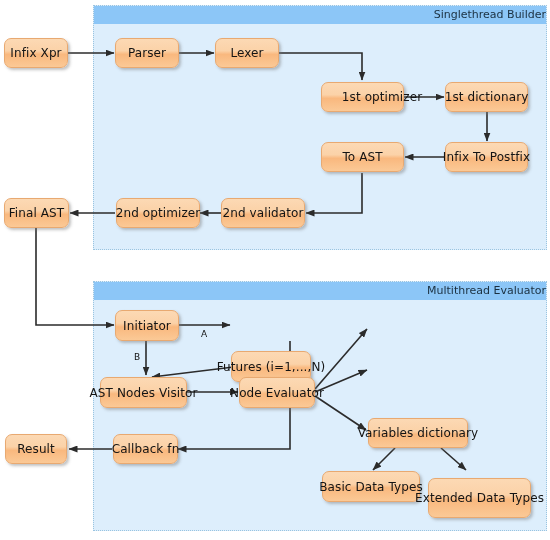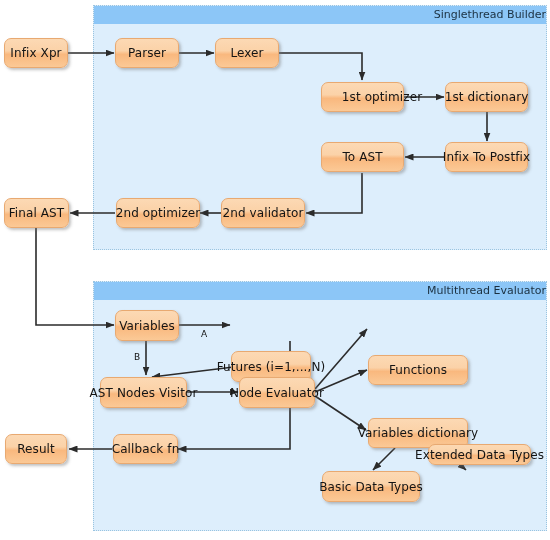--- a/index.html
+++ b/index.html
@@ -129,24 +129,23 @@
   <div class="node" style="left:115px;top:38px;width:64px;height:30px;">Parser</div>
   <div class="node" style="left:215px;top:38px;width:64px;height:30px;">Lexer</div>
   <div class="node" style="left:321px;top:82px;width:83px;height:30px;padding-left:39px;">1st optimizer</div>
   <div class="node" style="left:445px;top:82px;width:83px;height:30px;">1st dictionary</div>
   <div class="node" style="left:321px;top:142px;width:83px;height:30px;">To AST</div>
   <div class="node" style="left:445px;top:142px;width:83px;height:30px;">Infix To Postfix</div>
   <div class="node" style="left:221px;top:198px;width:84px;height:30px;">2nd validator</div>
   <div class="node" style="left:116px;top:198px;width:84px;height:30px;">2nd optimizer</div>
   <div class="node" style="left:4px;top:198px;width:65px;height:30px;">Final AST</div>
 
-  <div class="node" style="left:115px;top:310px;width:64px;height:31px;">Variables</div>
+  <div class="node" style="left:115px;top:310px;width:64px;height:31px;">Initiator</div>
   <div class="node" style="left:231px;top:310px;width:80px;height:31px;margin-top:41px;">Futures (i=1,...,N)</div>
   <div class="node" style="left:100px;top:377px;width:87px;height:31px;">AST Nodes Visitor</div>
   <div class="node" style="left:239px;top:377px;width:76px;height:31px;text-align:right;">Node Evaluator</div>
-  <div class="node" style="left:368px;top:355px;width:100px;height:30px;">Functions</div>
   <div class="node" style="left:368px;top:418px;width:100px;height:30px;border-radius:6px;">Variables dictionary</div>
   <div class="node" style="left:322px;top:471px;width:98px;height:31px;">Basic Data Types</div>
-  <div class="node" style="left:428px;top:444px;width:103px;height:21px;">Extended Data Types</div>
+  <div class="node" style="left:428px;top:478px;width:103px;height:40px;">Extended Data Types</div>
   <div class="node" style="left:113px;top:434px;width:65px;height:30px;">Callback fn</div>
   <div class="node" style="left:5px;top:434px;width:62px;height:30px;">Result</div>
 
 </div>
 
 </body></html>

